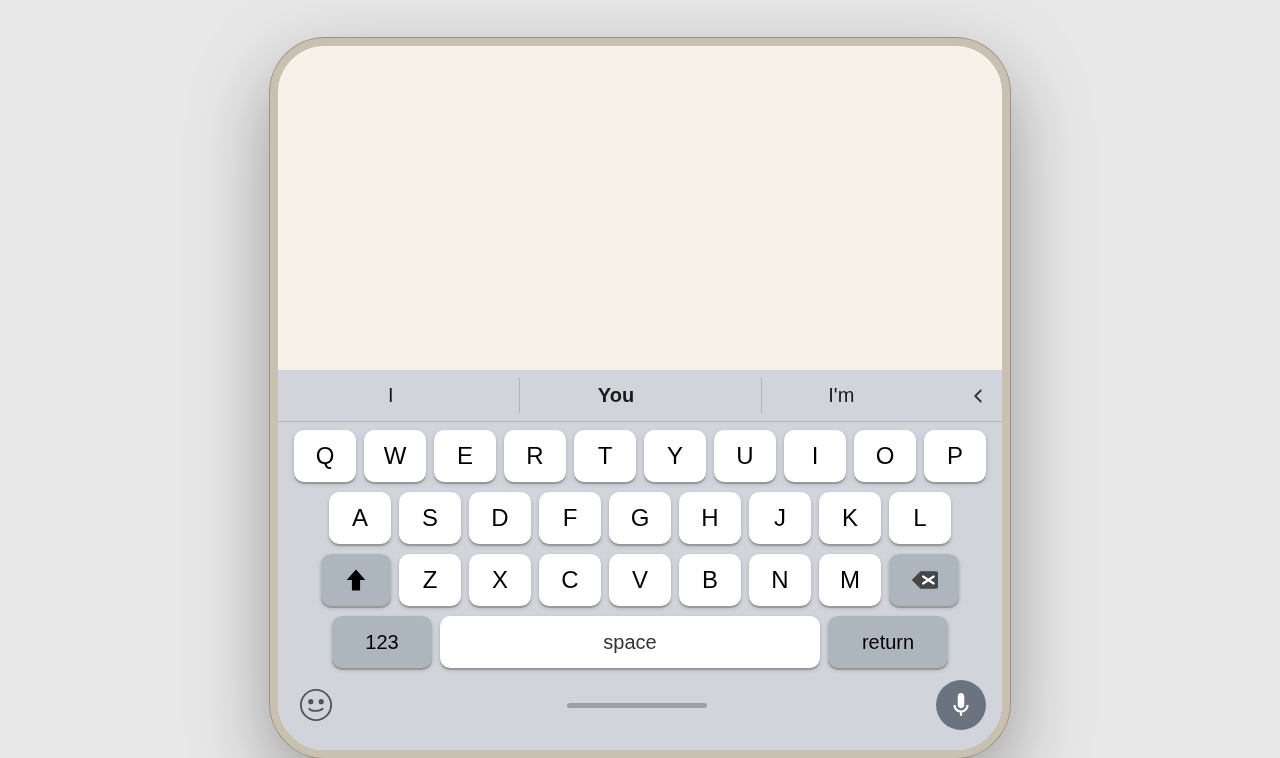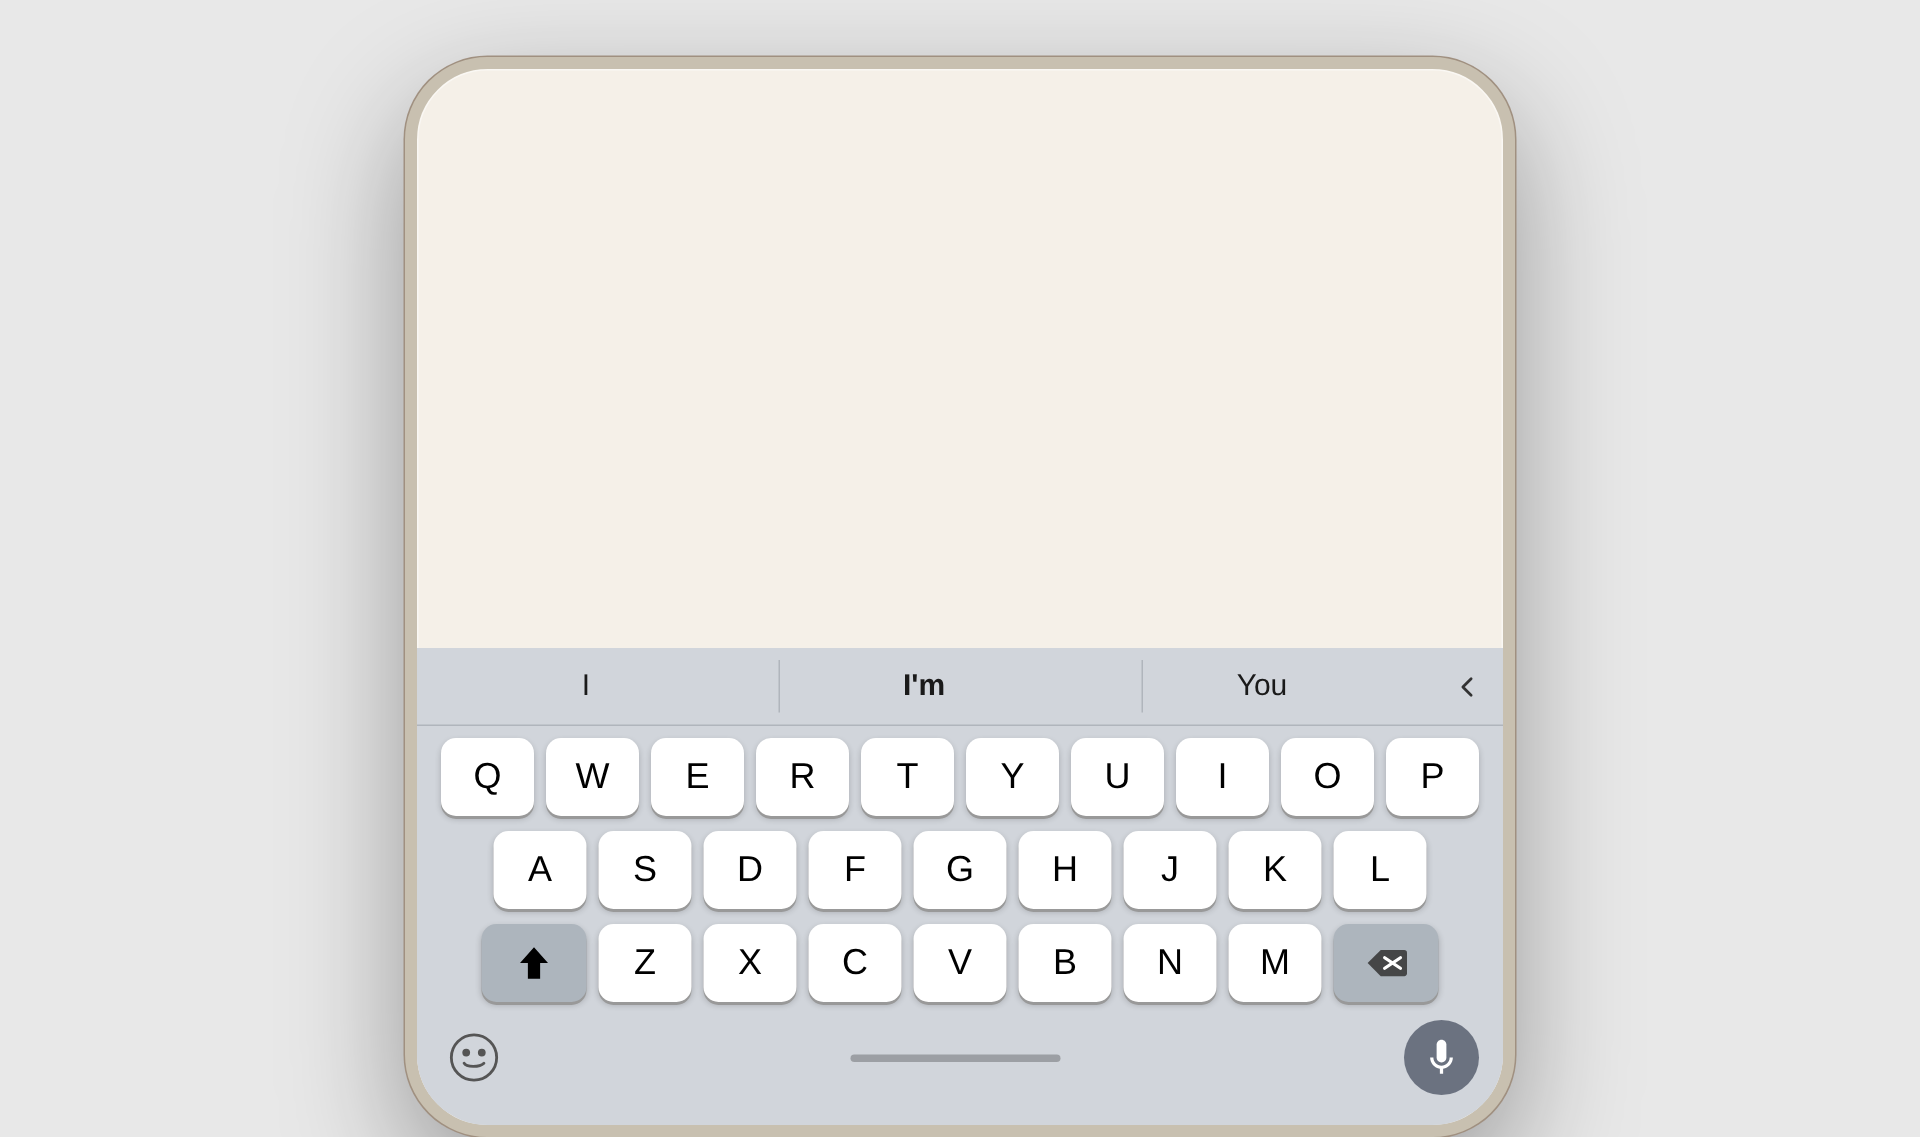--- a/index.html
+++ b/index.html
@@ -211,22 +211,22 @@
   </style>
 </head>
 <body>
 
 <div class="phone-container">
   <div class="phone-frame">
     <div class="keyboard-area">
 
       <div class="predictive-bar">
         <div class="predictive-word">I</div>
+        <div class="predictive-word">You</div>
         <div class="predictive-word">I'm</div>
-        <div class="predictive-word">You</div>
         <div class="backspace-btn">
           <svg width="22" height="22" viewBox="0 0 24 24" fill="none" stroke="#333" stroke-width="2" stroke-linecap="round" stroke-linejoin="round">
             <polyline points="15 18 9 12 15 6"></polyline>
           </svg>
         </div>
       </div>
 
       <div class="keyboard-rows">
 
         <div class="key-row">
@@ -271,20 +271,25 @@
           <div class="key delete-key">
 
             <svg width="28" height="22" viewBox="0 0 32 24" fill="none" xmlns="http://www.w3.org/2000/svg">
               <path d="M12 2H30C31.1 2 32 2.9 32 4V20C32 21.1 31.1 22 30 22H12L2 12L12 2Z" fill="#333" opacity="0.85"></path>
               <line x1="15" y1="8" x2="27" y2="16" stroke="white" stroke-width="2.5" stroke-linecap="round"></line>
               <line x1="27" y1="8" x2="15" y2="16" stroke="white" stroke-width="2.5" stroke-linecap="round"></line>
             </svg>
           </div>
         </div>
 
+        <div class="key-row">
+          <div class="key numbers-key">123</div>
+          <div class="key space-key">space</div>
+          <div class="key return-key">return</div>
+        </div>
 
       </div>
 
       <div class="bottom-bar">
         <div class="emoji-btn">
 
           <svg viewBox="0 0 36 36" fill="none" xmlns="http://www.w3.org/2000/svg">
             <circle cx="18" cy="18" r="16" stroke="#555" stroke-width="2"></circle>
             <circle cx="12.5" cy="14.5" r="2" fill="#555"></circle>
             <circle cx="23.5" cy="14.5" r="2" fill="#555"></circle>

